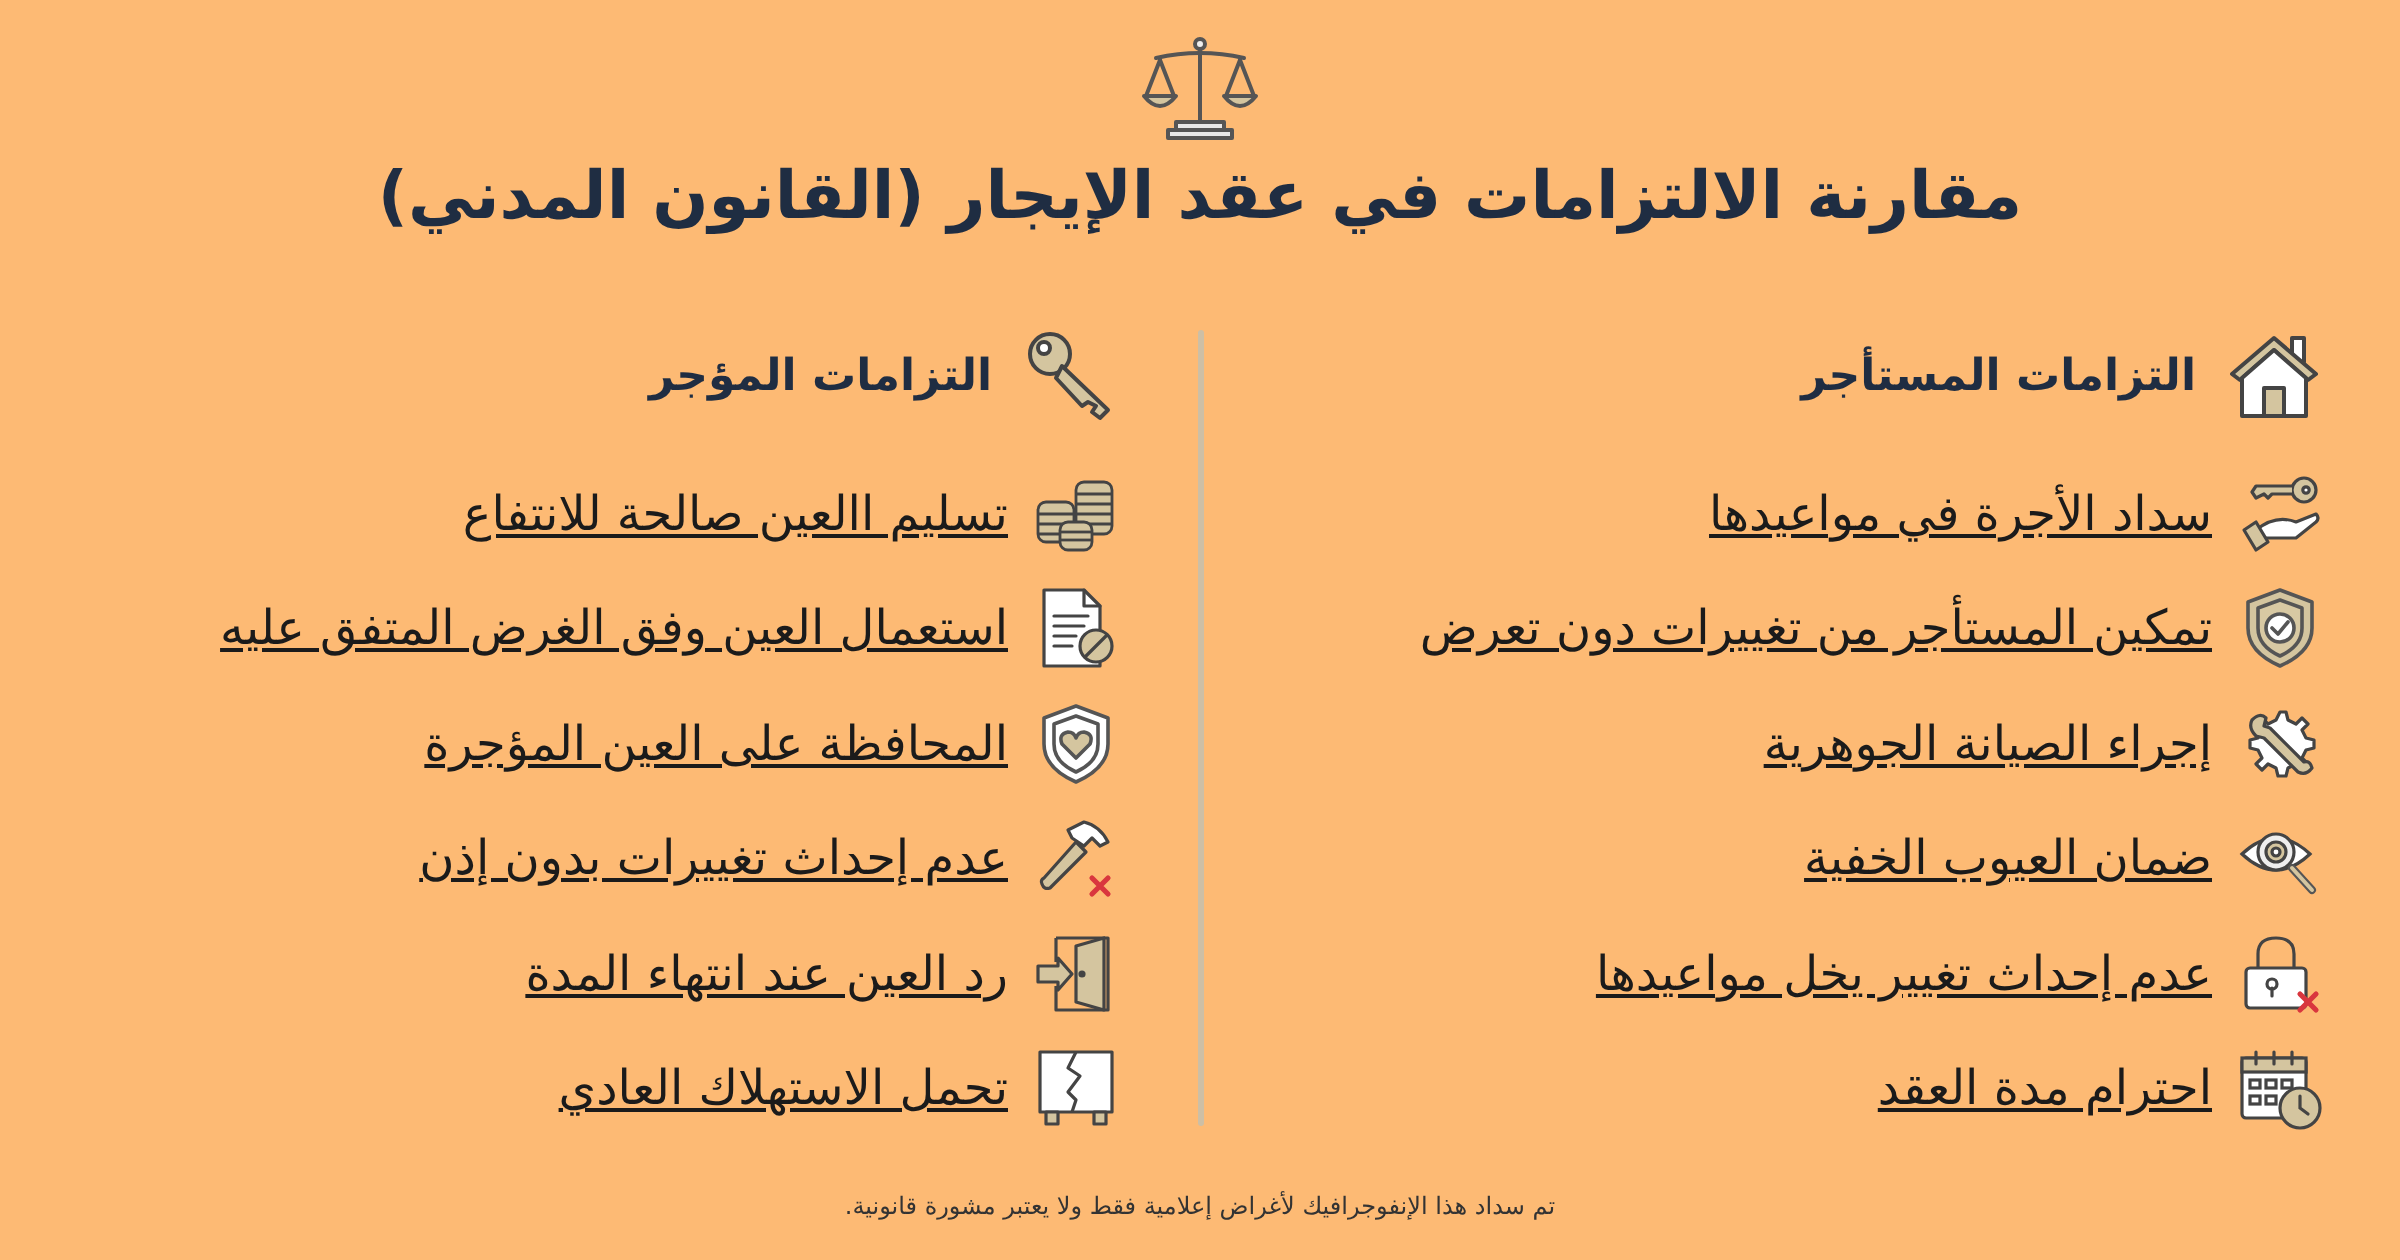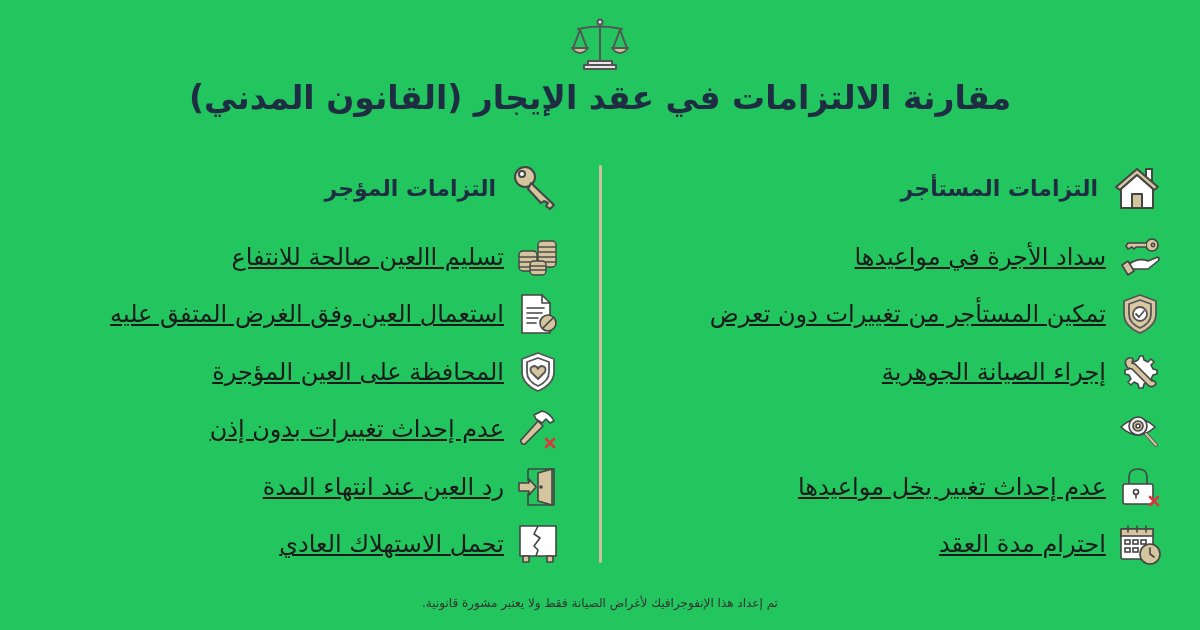--- a/index.html
+++ b/index.html
@@ -1,18 +1,18 @@
 <!DOCTYPE html>
 <html><head>
 <meta charset="utf-8">
 <style>
   * { box-sizing: border-box; margin: 0; padding: 0; }
   html, body { width: 1200px; height: 630px; background: #ffffff; overflow: hidden; }
   body { font-family: "DejaVu Sans", sans-serif; color: #1b1b1b; position: relative; }
-  .page { position: relative; width: 1200px; height: 630px; background: #22c55e; }
+  .page { position: relative; width: 1200px; height: 630px; background: #fdba74; }
 
   .top-icon { position: absolute; left: 568px; top: 16px; width: 64px; height: 56px; }
   .title {
     position: absolute; left: 0; right: 0; top: 78px; text-align: center;
     font-size: 33px; font-weight: bold; color: #1f2d42; direction: rtl;
     letter-spacing: 0px;
   }
 
   .divider {
     position: absolute; left: 599px; top: 165px; width: 3px; height: 398px;
@@ -127,20 +127,21 @@
               <g stroke="#444" stroke-width="1.6" fill="none" stroke-linecap="round">
             <path d="M3 20 Q20 4 37 20 Q20 36 3 20 Z" fill="#fff"></path>
             <circle cx="20" cy="19" r="9" fill="#eee"></circle>
             <circle cx="20" cy="19" r="5" fill="#d4c59f"></circle>
             <circle cx="20" cy="19" r="2" fill="#fff"></circle>
             <line x1="28" y1="27" x2="38" y2="38" stroke-width="4" stroke="#555"></line>
             <line x1="28" y1="27" x2="38" y2="38" stroke-width="2" stroke="#d4c59f"></line>
           </g>
             </svg>
         </span>
+        <span class="i-text">ضمان العيوب الخفية</span>
       </div>
       <div class="item">
         <span class="i-icon">
           <svg viewBox="0 0 44 44">
               <g stroke="#444" stroke-width="1.6" fill="none" stroke-linecap="round">
             <path d="M11 19 L11 12 Q11 4 20 4 Q29 4 29 12 L29 19" fill="none"></path>
             <rect x="5" y="19" width="30" height="20" rx="2" fill="#fff"></rect>
             <circle cx="18" cy="27" r="2.5" fill="#fff"></circle>
             <line x1="18" y1="29" x2="18" y2="33"></line>
             <path d="M32 32 L40 40 M40 32 L32 40" stroke="#d9363e" stroke-width="2.6"></path>
@@ -272,14 +273,14 @@
             <rect x="7" y="34" width="6" height="6" fill="#d4c59f"></rect>
             <rect x="31" y="34" width="6" height="6" fill="#d4c59f"></rect>
           </g>
             </svg>
         </span>
         <span class="i-text">تحمل الاستهلاك العادي</span>
       </div>
     </div>
   </div>
 
-  <div class="footnote">تم إعداد هذا الإنفوجرافيك لأغراض الصيانة فقط ولا يعتبر مشورة قانونية.</div>
+  <div class="footnote">تم سداد هذا الإنفوجرافيك لأغراض إعلامية فقط ولا يعتبر مشورة قانونية.</div>
 </div>
 
 </body></html>

